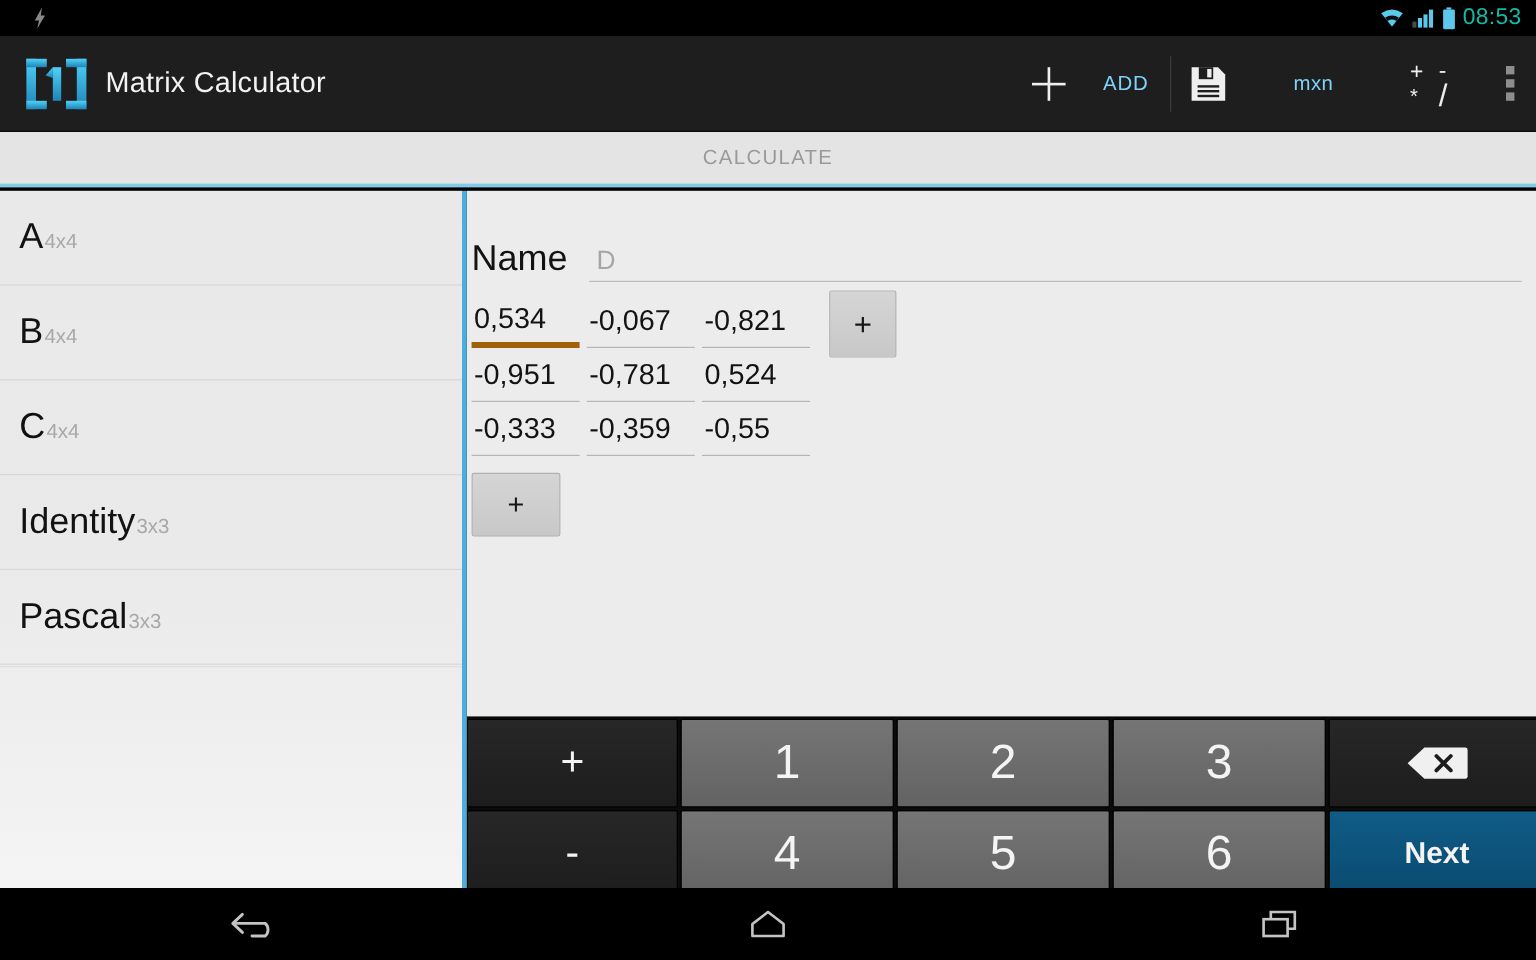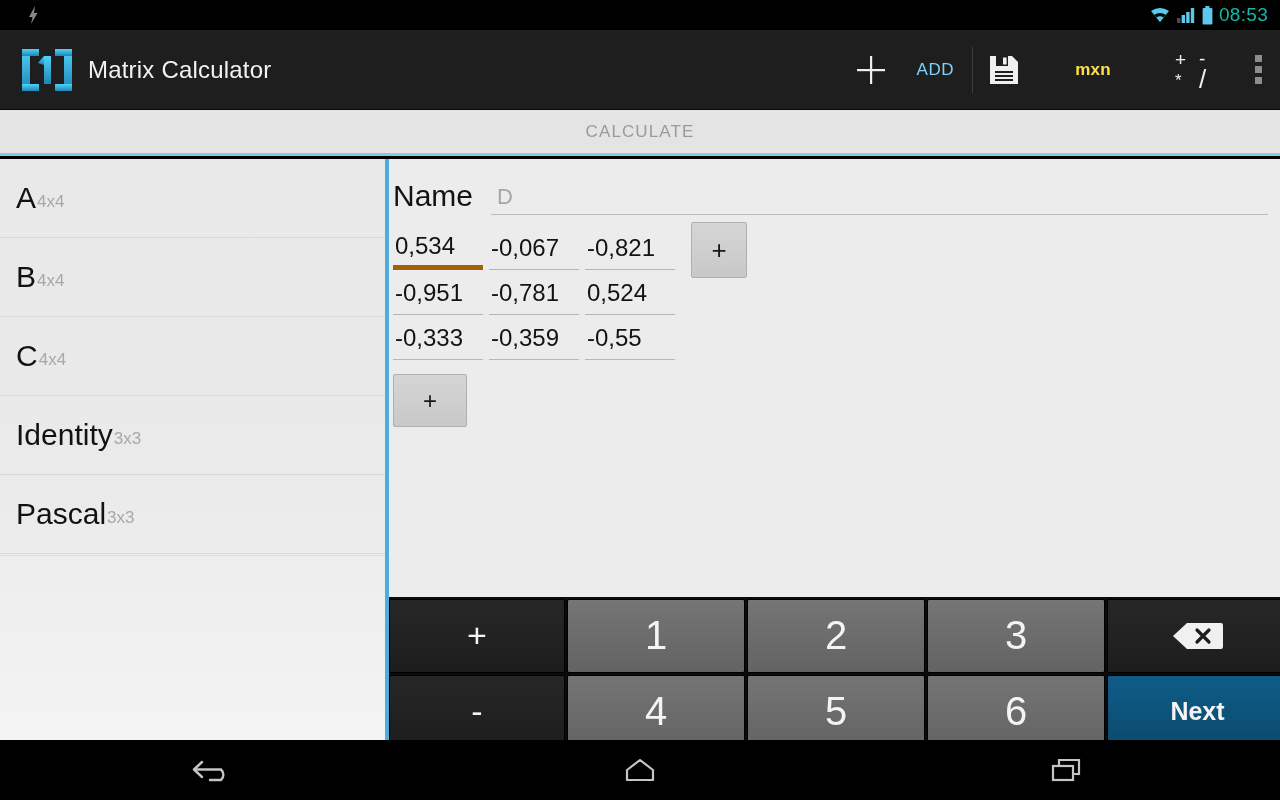--- a/index.html
+++ b/index.html
@@ -43,21 +43,21 @@
   .ab-btn {
     height:80px; display:flex; align-items:center; justify-content:center;
     padding:0 14px; cursor:pointer;
   }
   .ab-add { gap:4px; padding-left:16px; padding-right:18px; }
   .ab-add-label {
     color:#7dd3fc; font-size:17px; font-weight:normal; letter-spacing:.6px;margin-left:24px;
   }
   .ab-sep { width:1px; height:46px; background:#3c3c3c; }
   .ab-mxn {
-    color:#fde047; font-size:17px; font-weight:bold; letter-spacing:.3px;
+    color:#7dd3fc; font-size:17px; font-weight:normal; letter-spacing:.3px;
     padding:0 26px;
   }
   .ab-ops { padding:0 22px; }
   .ab-over { padding:0 18px 0 14px; }
   .dots { display:flex; flex-direction:column; gap:4px; }
   .dots i { display:block; width:7px; height:7px; background:#8d8d8d; }
 
   
   .tabbar {
     position:absolute; left:0; top:110px; width:1280px; height:46px;
@@ -103,20 +103,21 @@
   }
 
   
   .rightpane {
     position:absolute; left:389px; top:0; width:891px; height:581px;
     background:#ececec;
   }
   .name-row {
     display:flex; align-items:flex-end; height:56px;
     padding:14px 12px 0 4px;
+    margin-top:20px;
   }
   .name-label { font-size:30px; color:#131313; padding-bottom:2px; }
   .name-input {
     flex:1; margin-left:18px; border:none; background:transparent;
     border-bottom:1px solid #bcbcbc;
     font-size:22px; color:#2a2a2a; outline:none;
     padding:0 0 4px 6px;
     font-family:"Liberation Sans", sans-serif;
   }
   .name-input::placeholder { color:#a5a5a5; }

